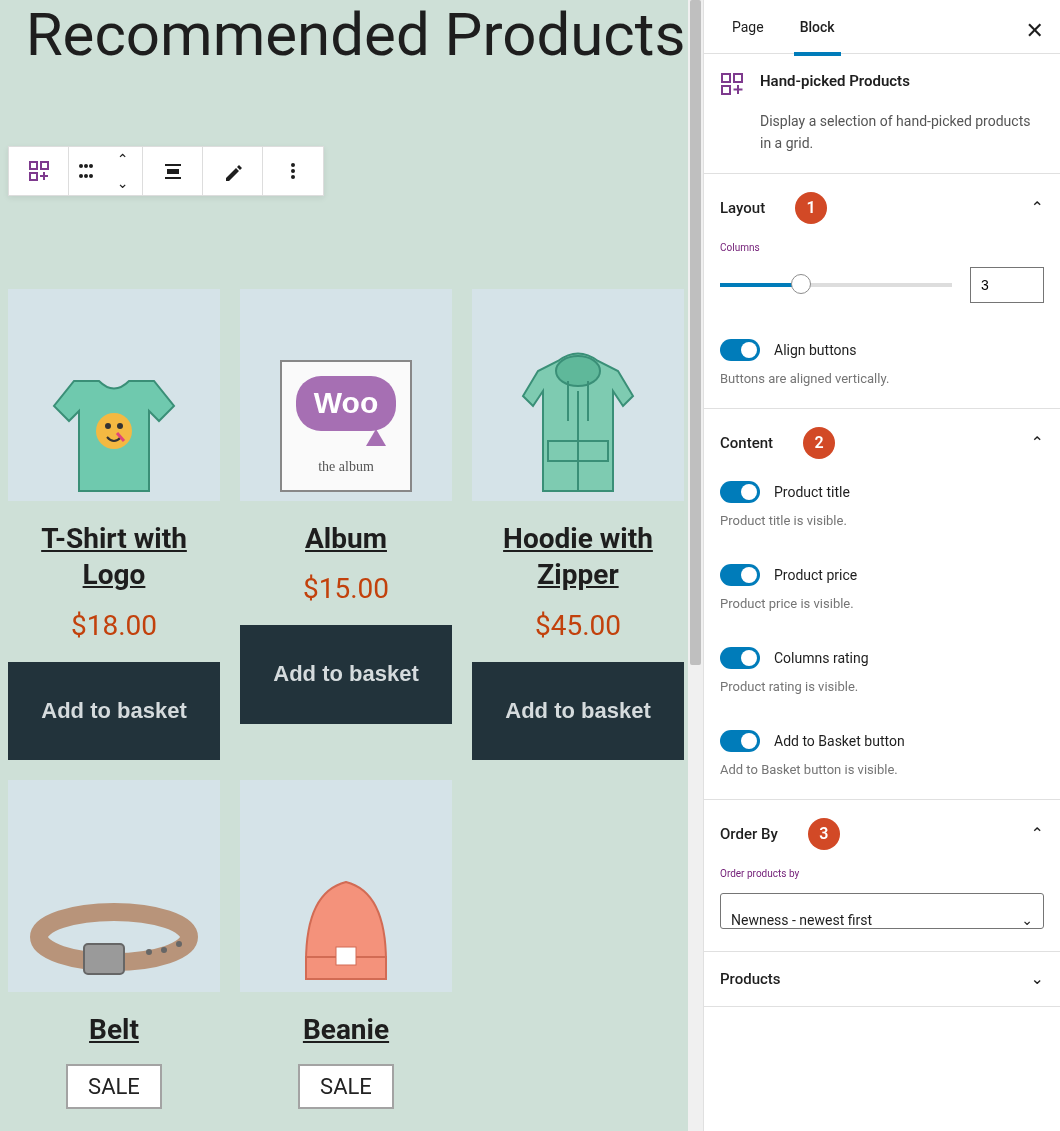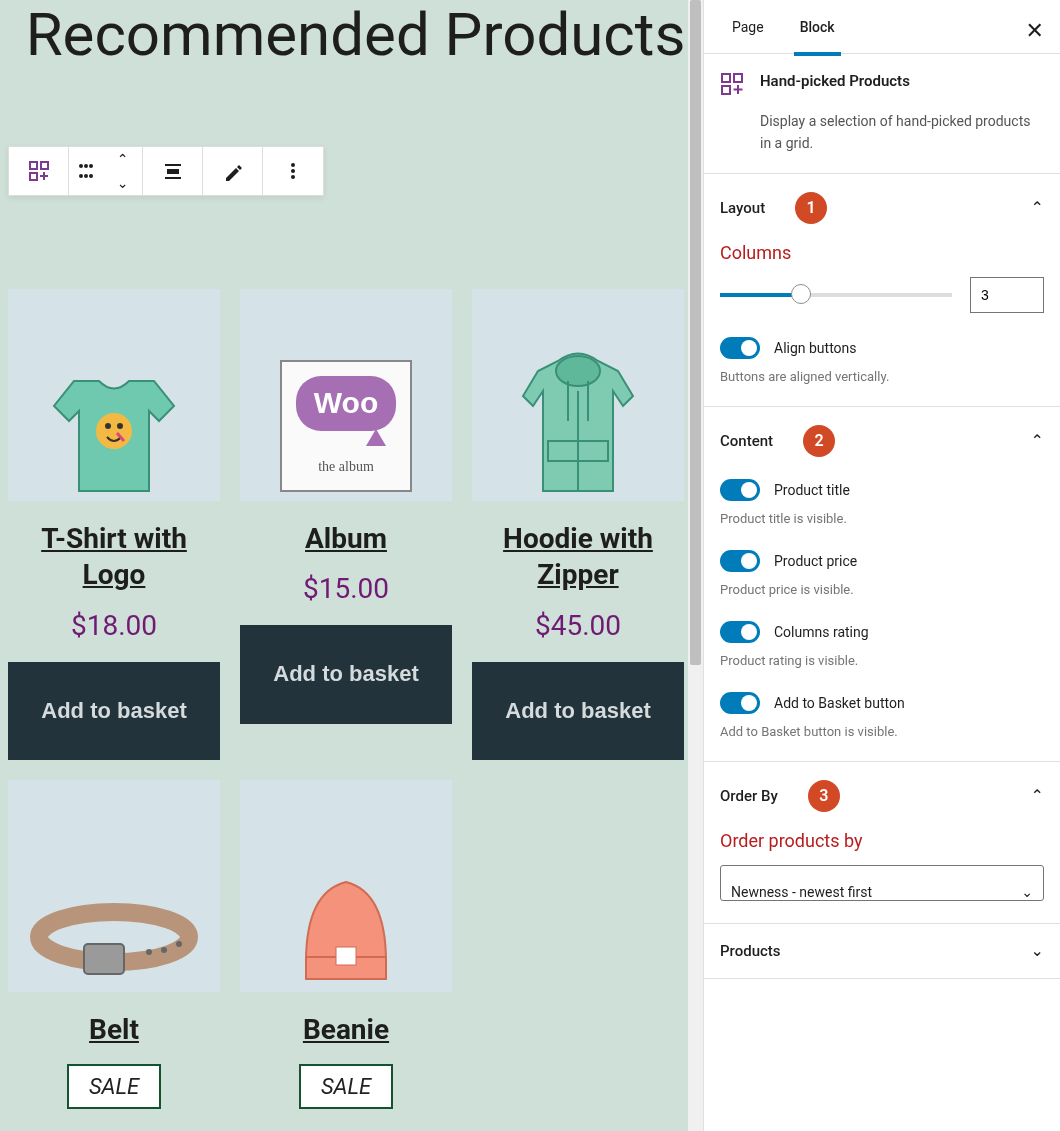--- a/index.html
+++ b/index.html
@@ -98,43 +98,42 @@
 .product-title {
   font-size: 28px;
   font-weight: 700;
   text-decoration: underline;
   color: #1e1e1e;
   margin-bottom: 15px;
   line-height: 1.3;
 }
 .product-price {
   font-size: 28px;
-  color: #701a75;
+  color: #c2410c;
   margin-bottom: 20px;
 }
 .add-to-basket {
   width: 212px;
   background: #22333b;
   color: #d5dbdd;
   font-size: 22px;
   font-weight: 600;
   padding: 35px 10px;
   border: none;
   cursor: pointer;
   line-height: 1.3;
 }
 .sale-badge {
   display: inline-block;
   background: #fff;
-  border: 2px solid #14532d;
+  border: 2px solid #a3a3a3;
   padding: 8px 20px;
   font-size: 22px;
   font-weight: 400;
   color: #222;
-  font-style: italic;
 }
 .sidebar {
   width: 357px;
   background: #fff;
   border-left: 1px solid #e0e0e0;
   overflow-y: auto;
 }
 .sidebar-tabs {
   display: flex;
   align-items: center;
@@ -226,22 +225,22 @@
 }
 .chevron {
   position: absolute;
   right: 16px;
   font-size: 16px;
 }
 .panel-body {
   padding: 0 16px 22px 16px;
 }
 .control-label {
-  font-size: 18px;
-  color: #b91c1c;
+  font-size: 10px;
+  color: #701a75;
   margin-bottom: 14px;
   display: block;
 }
 .slider-row {
   display: flex;
   align-items: center;
   gap: 18px;
 }
 .slider-track {
   flex: 1;
@@ -264,21 +263,21 @@
   width: 74px;
   height: 36px;
   border: 1px solid #757575;
   padding: 0 10px;
   font-size: 14px;
 }
 .toggle-row {
   display: flex;
   align-items: center;
   gap: 14px;
-  margin-top: 24px;
+  margin-top: 36px;
 }
 .toggle {
   width: 40px;
   height: 22px;
   border-radius: 11px;
   background: #007cba;
   position: relative;
   cursor: pointer;
 }
 .toggle::after {

